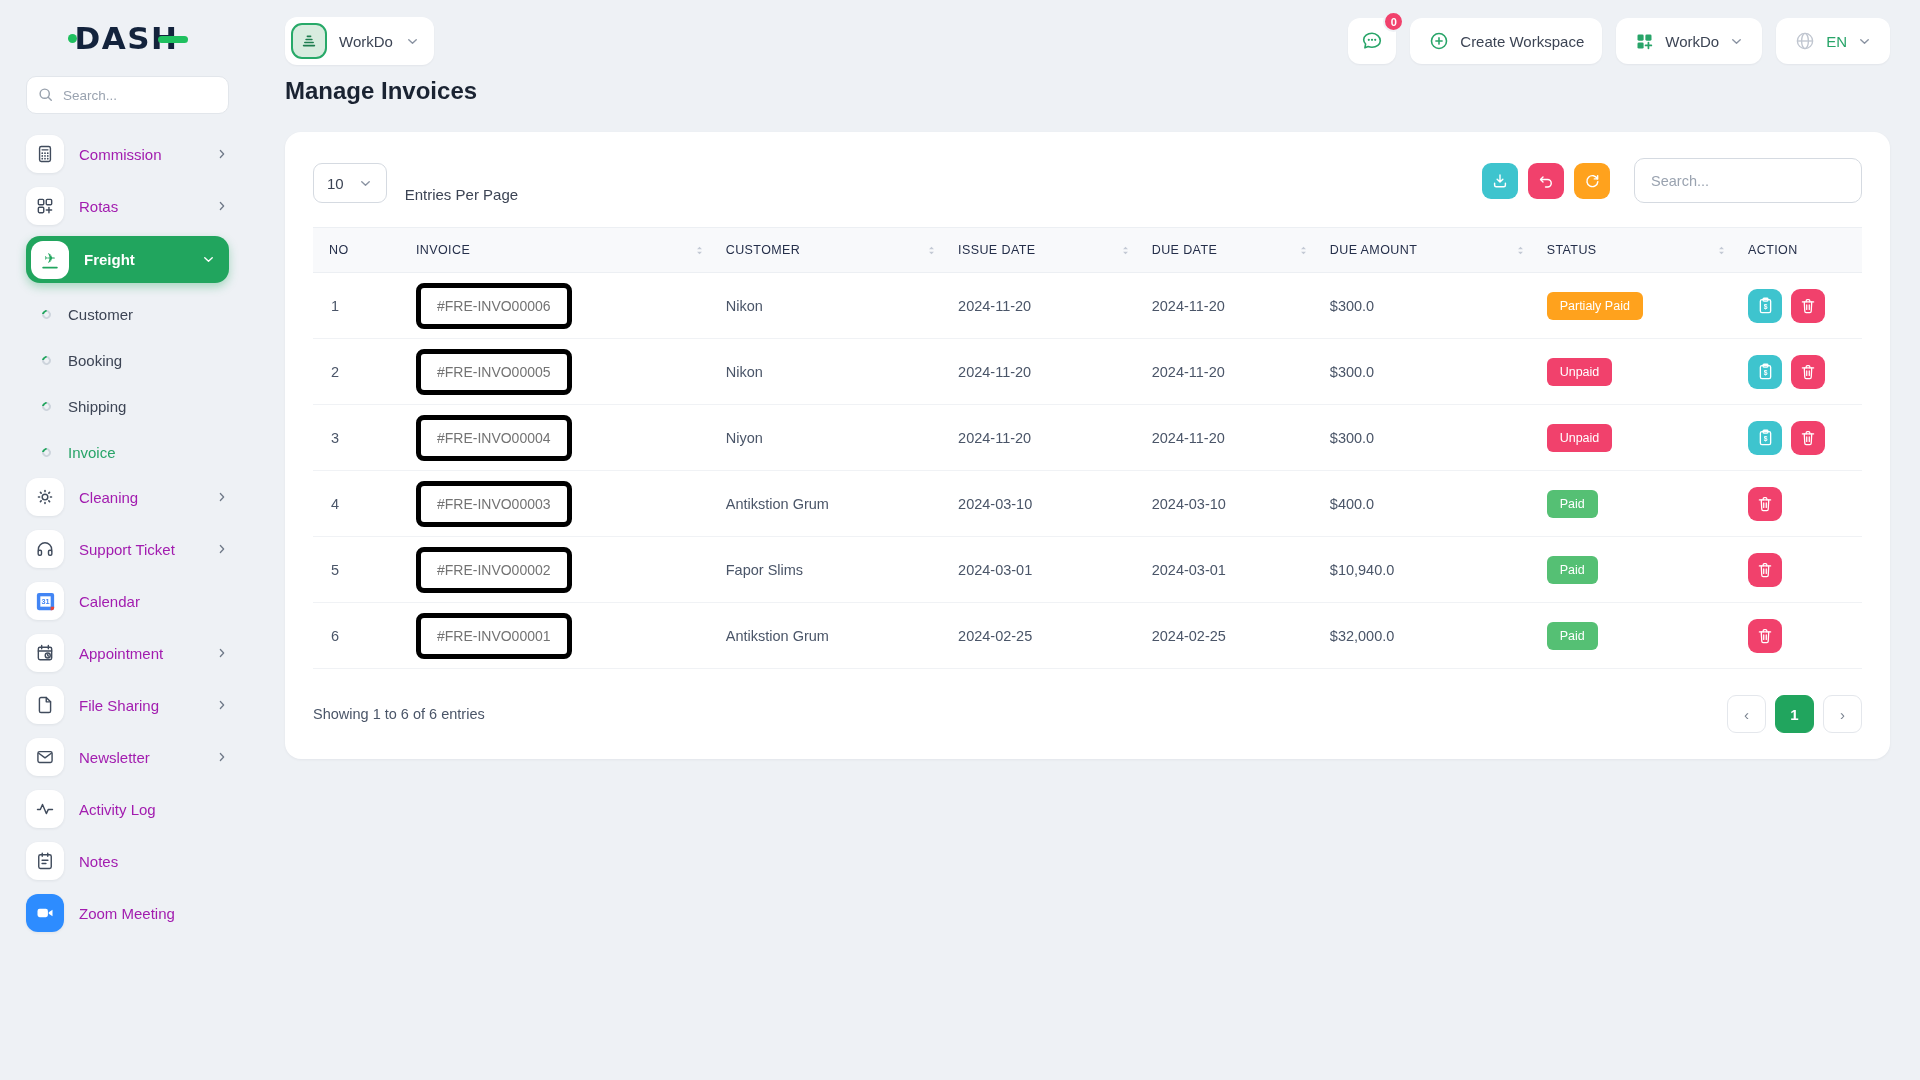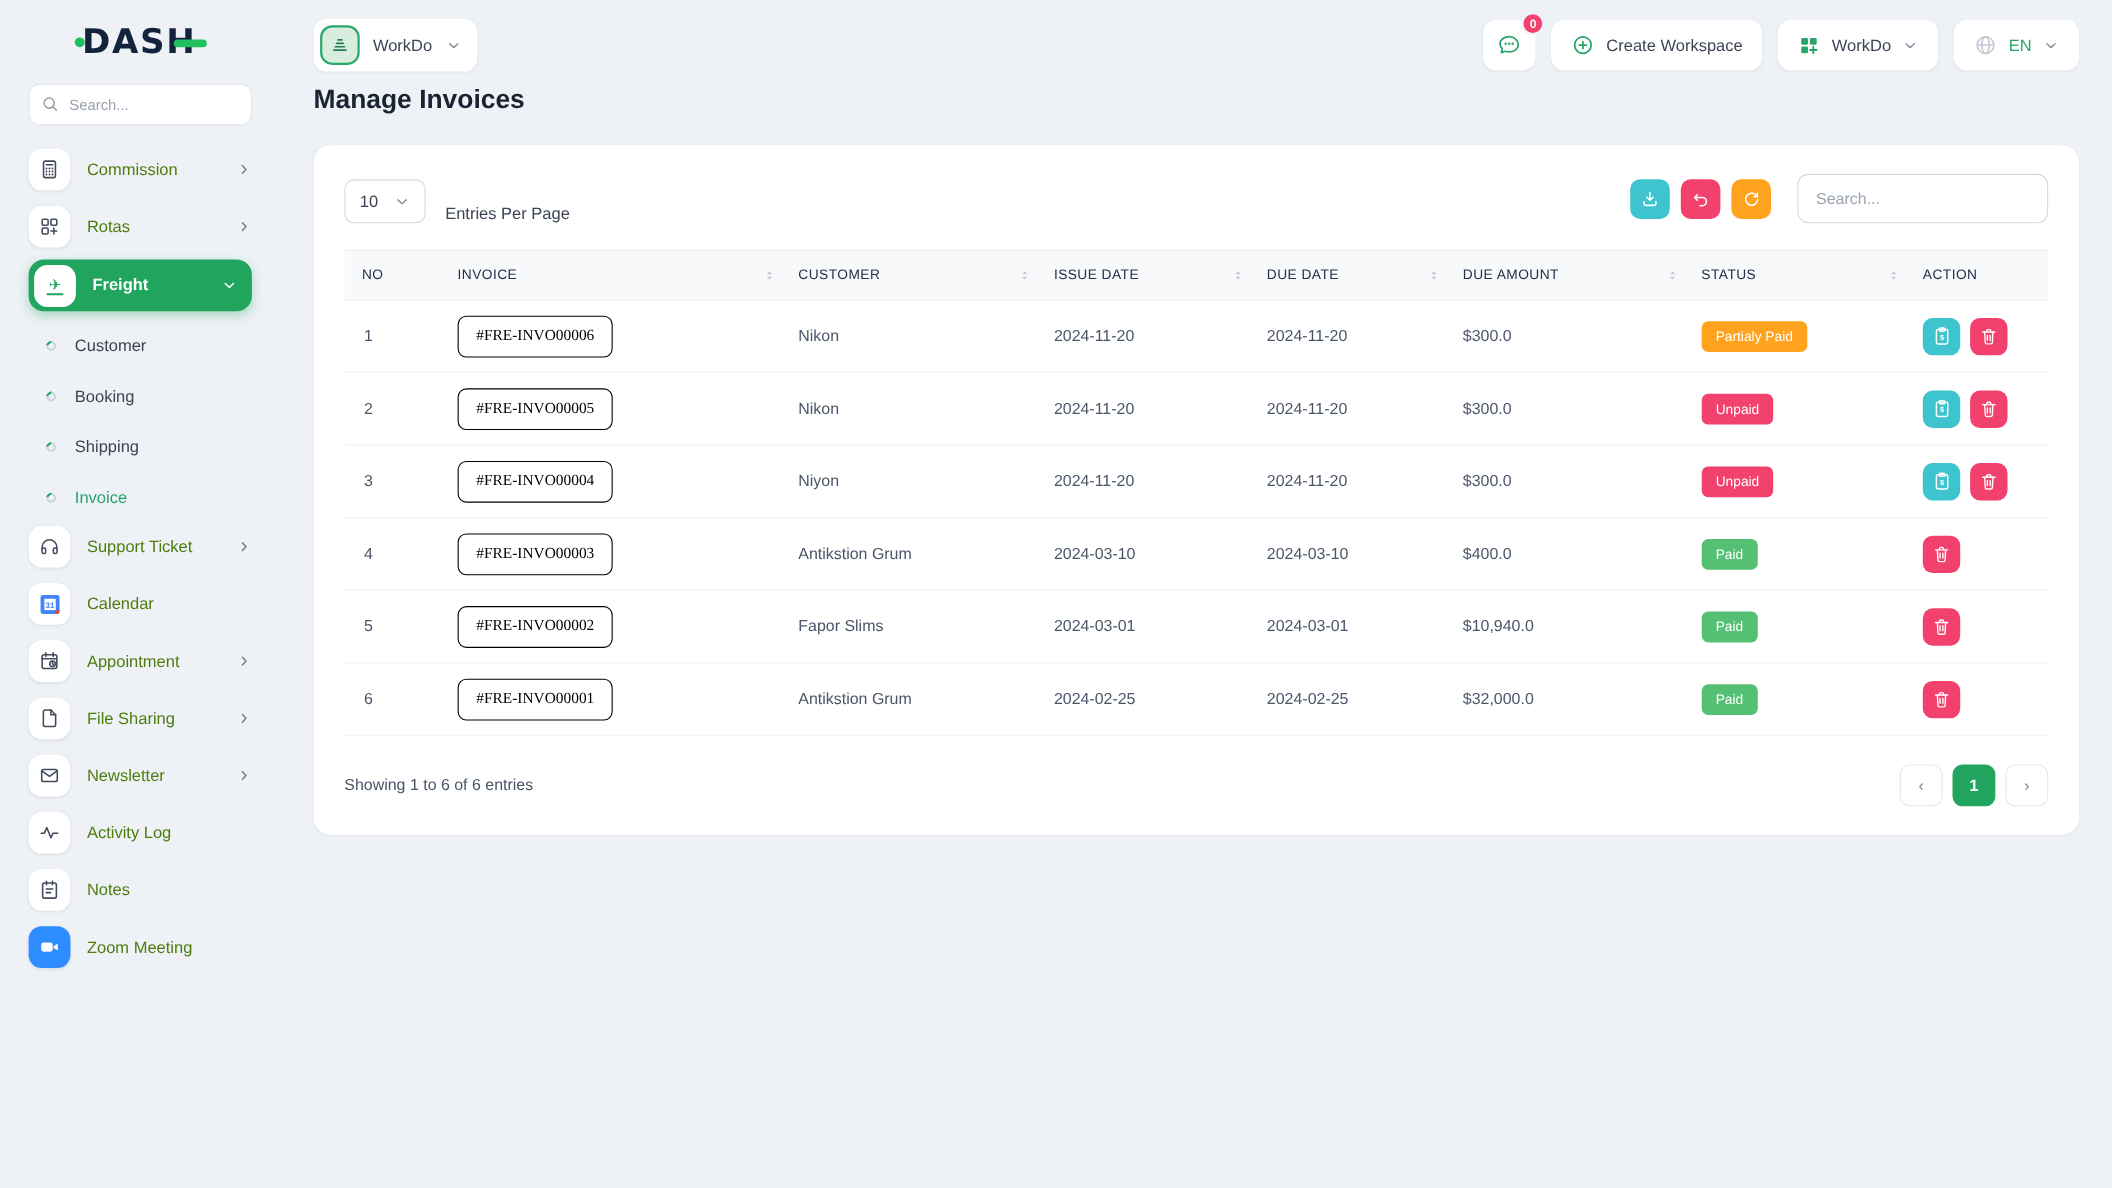--- a/index.html
+++ b/index.html
@@ -16,21 +16,21 @@
   .logo-bar{width:30px;height:7px;border-radius:4px;background:#1fc05f;margin-left:-21px;margin-top:2px}
   .side-search{position:relative;margin-bottom:18px}
   .side-search input{width:100%;height:38px;border:1px solid #e2e6eb;border-radius:10px;background:#fff;
     padding:0 12px 0 36px;font-size:13.5px;color:#4a5568;outline:none;font-family:inherit}
   .side-search input::placeholder{color:#9aa3b0}
   .side-search .icon{position:absolute;left:10px;top:9px}
   .nav-item{display:flex;align-items:center;gap:15px;height:44px;margin-bottom:8px;cursor:pointer;border-radius:14px}
   .tile{flex:0 0 38px;width:38px;height:38px;background:#fff;border-radius:12px;display:flex;align-items:center;
     justify-content:center;box-shadow:0 1px 3px rgba(16,24,40,.07);color:#404b5c}
   .tile-zoom{background:#2D8CFF}
-  .nav-label{font-size:15px;color:#4d7c0f;font-weight:500}
+  .nav-label{font-size:15px;color:#a21caf;font-weight:500}
   .nav-chevron{margin-left:auto;color:#6f7988}
   .nav-item.active{background:#21a55e;height:47px;padding:0 13px 0 5px;box-shadow:0 4px 10px rgba(33,165,94,.35)}
   .nav-item.active .tile{color:#21a55e;box-shadow:none}
   .nav-item.active .nav-label{color:#fff;font-weight:700}
   .nav-item.active .nav-chevron{color:#fff}
   .nav-sub-item{display:flex;align-items:center;gap:17px;height:46px;padding-left:16px;cursor:pointer;font-size:15px;color:#3c4454}
   .bullet{width:9px;height:9px;border-radius:50%;border:2px solid #cdd4dc;border-top-color:#21a55e;transform:rotate(-40deg)}
   .nav-sub-item.active .sub-label{color:#27a468}
 
   
@@ -74,22 +74,22 @@
   .table-search input::placeholder{color:#9aa3b0}
 
   table{width:100%;border-collapse:collapse;margin-top:24px}
   thead th{background:#f8f9fb;border-top:1px solid #eceff3;border-bottom:1px solid #eceff3;
     padding:0 10px;height:45px;text-align:left;cursor:pointer}
   .th-inner{display:flex;align-items:center;font-size:12.5px;font-weight:400;color:#252f4a;letter-spacing:.4px}
   .sort-icon{margin-left:auto;padding-left:8px}
   th:first-child{padding-left:16px}
   tbody td{height:66px;padding:0 10px;border-bottom:1px solid #f0f2f5;font-size:14.5px;color:#4a5568;vertical-align:middle}
   tbody td:first-child{padding-left:18px}
-  .invoice-chip{display:inline-block;background:#fff;border:1px solid #000000;color:#000000;border-radius:8px;
-    padding:10px 16px;font-size:14px;cursor:pointer;font-family:Liberation Serif, serif}
+  .invoice-chip{display:inline-block;background:#fff;border:5px solid #000000;color:#737373;border-radius:8px;
+    padding:10px 16px;font-size:14px;cursor:pointer;font-family:Liberation Sans, sans-serif}
   .badge-status{display:inline-block;border-radius:6px;color:#fff;font-size:12.5px;font-weight:500;padding:7px 13px;white-space:nowrap}
   .badge-status.warning{background:#ffa21d}
   .badge-status.danger{background:#f1416c}
   .badge-status.success{background:#55c074}
   .action-btn{width:34px;height:34px;border-radius:9px;border:none;cursor:pointer;display:inline-flex;
     align-items:center;justify-content:center;color:#fff;margin-right:9px;vertical-align:middle}
   .action-btn.payment{background:#3ec4ce}
   .action-btn.delete{background:#f1416c}
 
   .table-footer{display:flex;align-items:center;margin-top:26px}
@@ -179,20 +179,36 @@
     <span class="bullet"></span>
     <span class="sub-label">Booking</span>
   </div>
         <div class="nav-sub-item">
     <span class="bullet"></span>
     <span class="sub-label">Shipping</span>
   </div>
         <div class="nav-sub-item active">
     <span class="bullet"></span>
     <span class="sub-label">Invoice</span>
+  </div>
+        <div class="nav-item">
+    <span class="tile">
+      <span class="nav-icon icon">
+              <svg viewBox="0 0 24 24" width="20" height="20" fill="none" stroke="currentColor" stroke-width="1.7" stroke-linecap="round" stroke-linejoin="round">
+                <circle cx="12" cy="12" r="3.4"></circle>
+                <path stroke-width="1.9" d="M12 4.2v1.3M12 18.5v1.3M4.2 12h1.3M18.5 12h1.3M6.5 6.5l.9.9M16.6 16.6l.9.9M17.5 6.5l-.9.9M7.4 16.6l-.9.9"></path>
+              </svg>
+            </span>
+    </span>
+    <span class="nav-label">Cleaning</span>
+    <span class="nav-chevron icon">
+            <svg viewBox="0 0 24 24" width="14" height="14" fill="none" stroke="currentColor" stroke-width="2.2" stroke-linecap="round" stroke-linejoin="round">
+              <path d="M9.2 6l5.6 6-5.6 6"></path>
+            </svg>
+          </span>
   </div>
         <div class="nav-item">
     <span class="tile">
       <span class="nav-icon icon">
               <svg viewBox="0 0 24 24" width="20" height="20" fill="none" stroke="currentColor" stroke-width="1.7" stroke-linecap="round" stroke-linejoin="round">
                 <path d="M4 14.5v-2a8 8 0 0 1 16 0v2"></path>
                 <rect x="3.8" y="13.5" width="4" height="6" rx="1.6"></rect>
                 <rect x="16.2" y="13.5" width="4" height="6" rx="1.6"></rect>
               </svg>
             </span>

